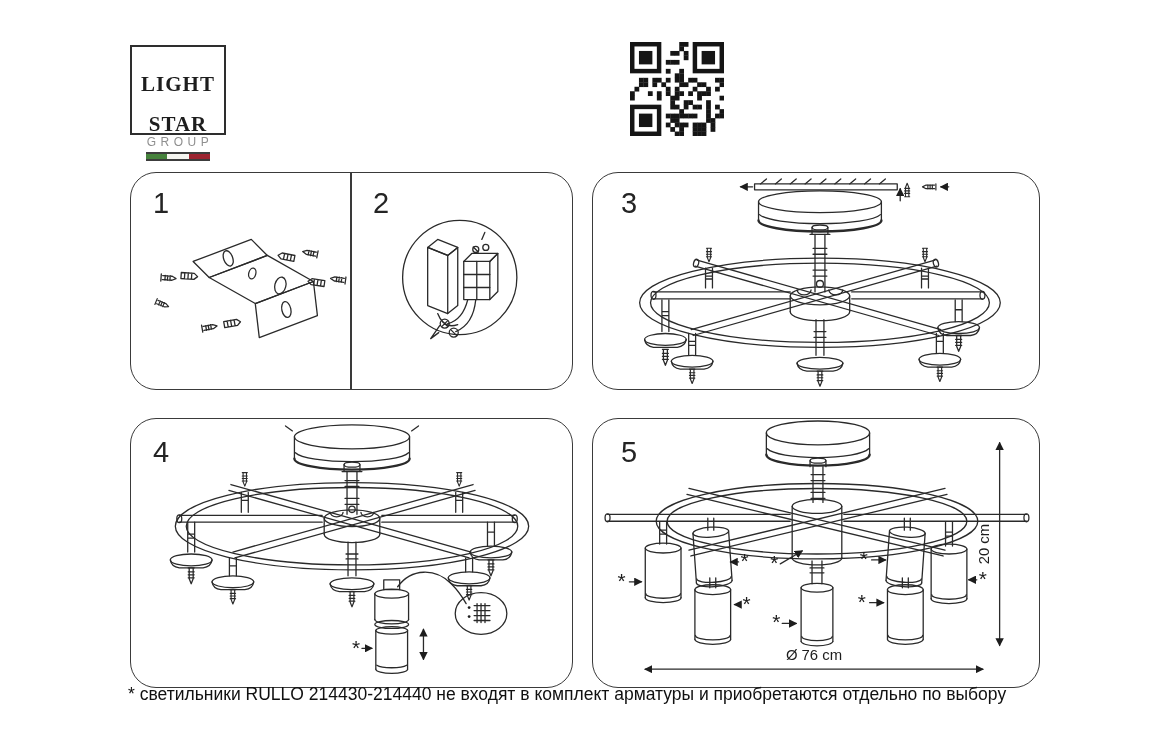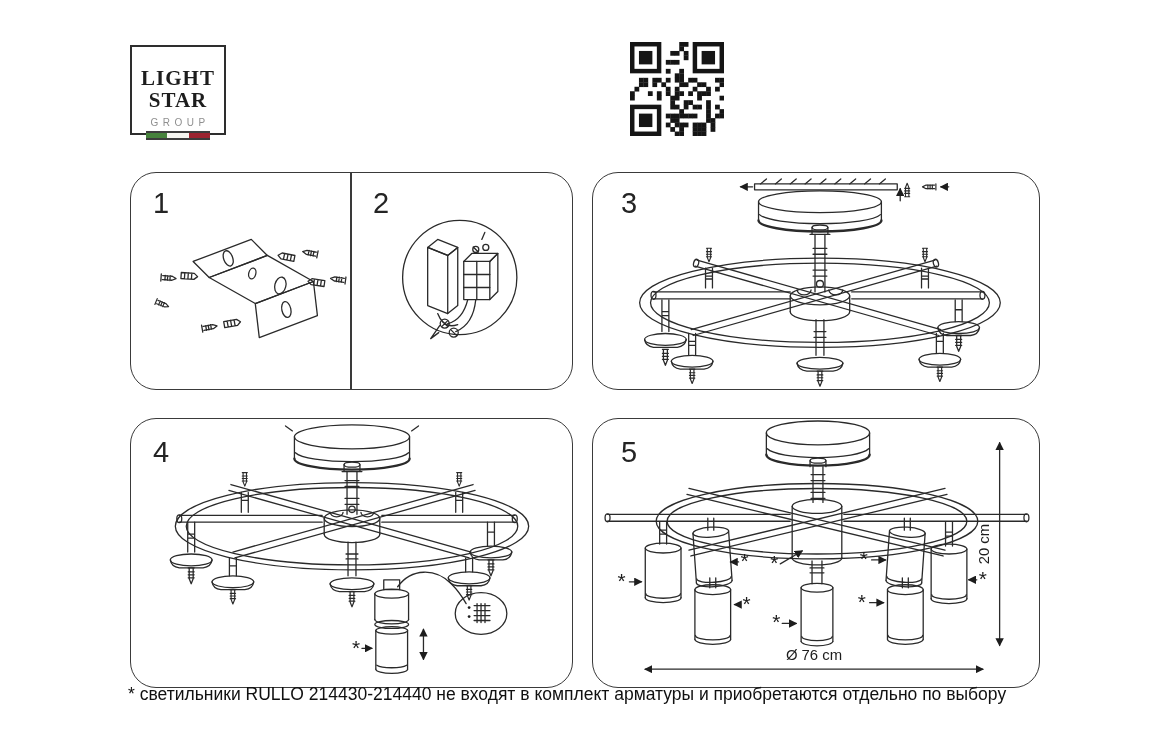--- a/index.html
+++ b/index.html
@@ -3,23 +3,23 @@
 <meta charset="utf-8">
 <style>
   html,body{margin:0;padding:0;background:#e8e8e8;}
   .page{position:relative;width:1169px;height:750px;background:#ffffff;
         font-family:"Liberation Sans",sans-serif;color:#161616;overflow:hidden;}
 
   
   .logo-box{position:absolute;left:130px;top:45px;width:96px;height:90px;
             border:2px solid #2e2e2e;box-sizing:border-box;text-align:center;}
   .logo-light,.logo-star{font-family:"Liberation Serif",serif;font-weight:bold;
-            font-size:21px;line-height:22px;letter-spacing:1px;color:#1d1d1d;}
-  .logo-light{margin-top:20px;}
-  .logo-group{font-size:10px;letter-spacing:4.5px;color:#8f8f8f;margin-top:6px;text-indent:4px;}
+            font-size:21px;line-height:22px;letter-spacing:1px;color:#1d1d1d;margin-top:18px;}
+  .logo-light{margin-top:26px;}
+  .logo-group{font-size:12px;letter-spacing:4.5px;color:#8f8f8f;margin-top:0;text-indent:4px;}
   .logo-flag{width:64px;height:9px;margin:3px auto 0;border-top:2px solid #3c3c3c;
              border-bottom:2px solid #3c3c3c;display:flex;box-sizing:border-box;}
   .logo-flag span{flex:1;height:100%;}
   .doc-title{position:absolute;left:233px;top:56px;font-size:23.5px;line-height:29px;
              font-weight:bold;letter-spacing:0;color:#141414;}
   .qr{position:absolute;left:630px;top:42px;width:94px;height:94px;}
   .series-block{position:absolute;left:775px;top:60px;width:230px;text-align:center;}
   .series-line{font-size:17px;font-weight:bold;letter-spacing:.3px;}
   .article-line{font-size:20.5px;font-weight:bold;letter-spacing:.4px;margin-top:10px;}
 

